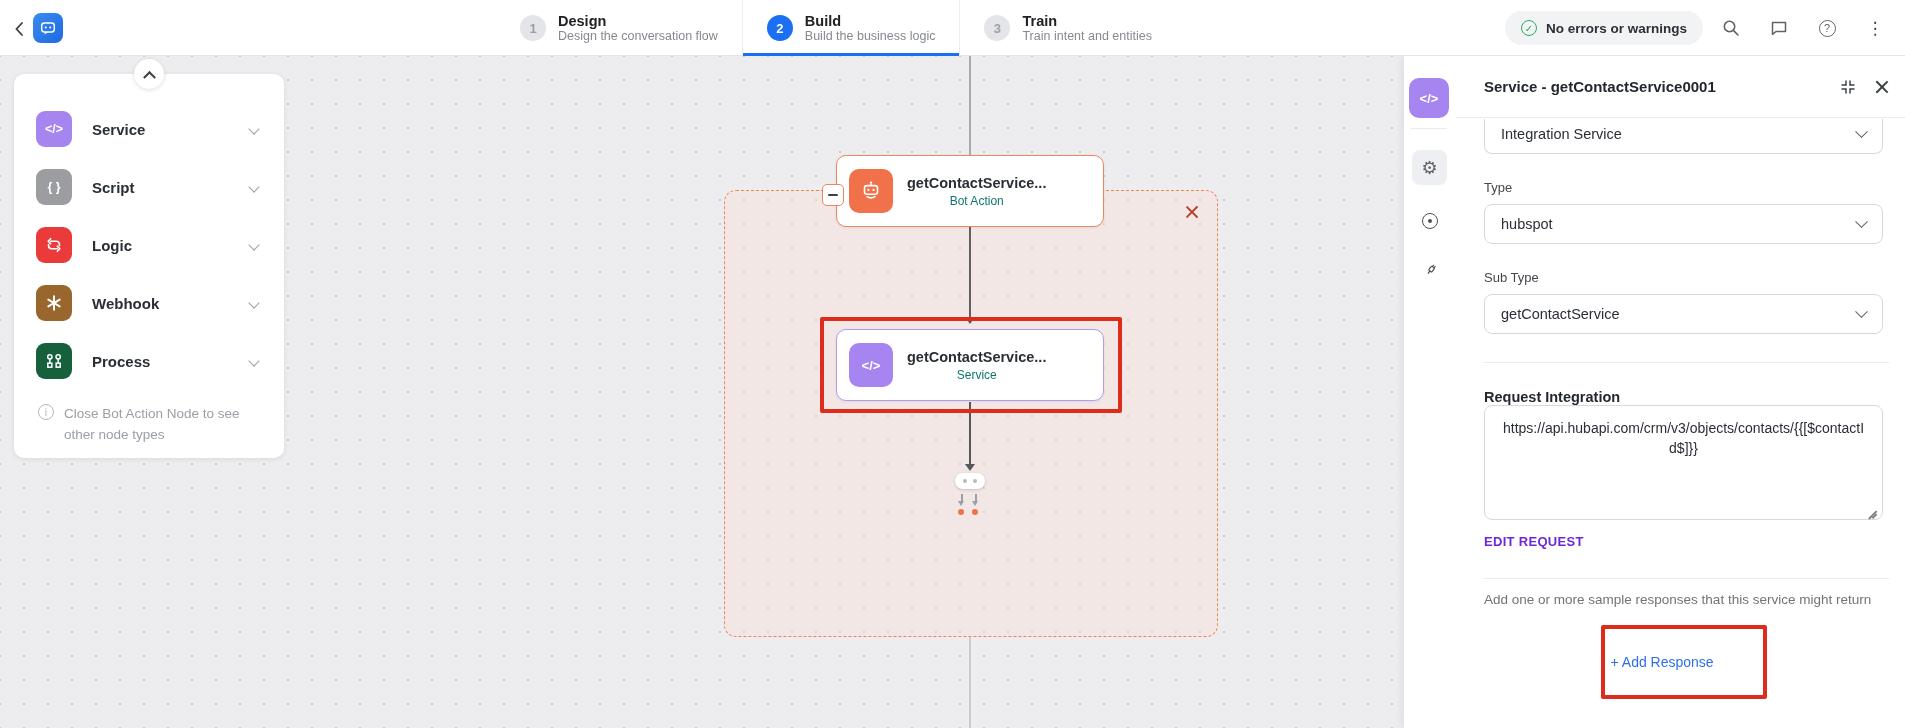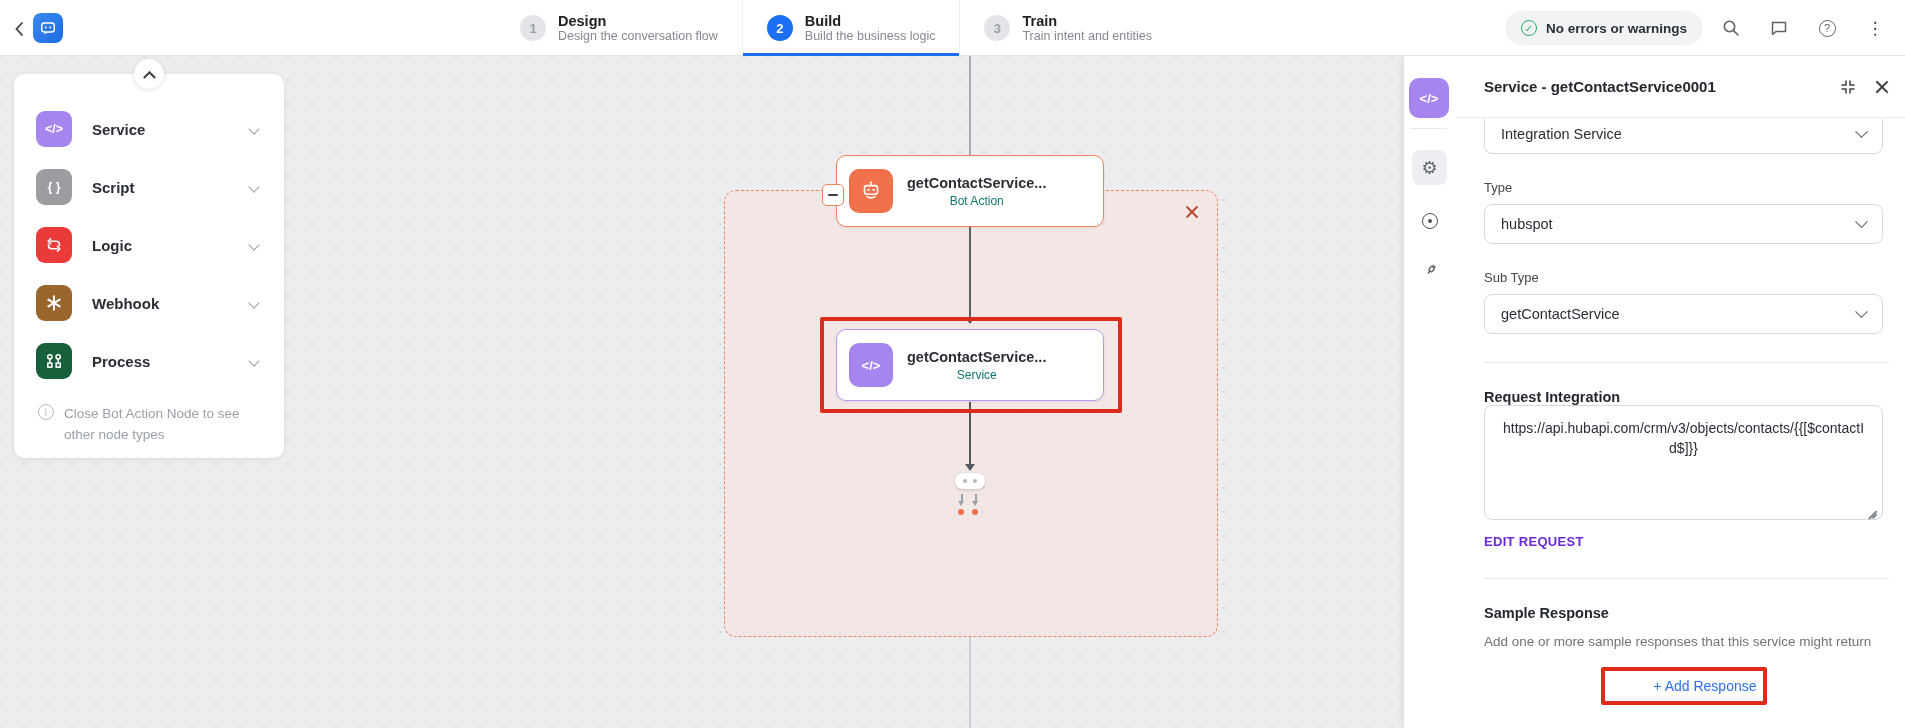--- a/index.html
+++ b/index.html
@@ -103,21 +103,21 @@
   .fld-label { font-size:13px; color:#44474c; margin:26px 0 9px; }
   .panel-divider { height:1px; background:#e8eaec; margin:28px -6px 0 0; }
   .sect-title { font-size:14.5px; font-weight:bold; color:#23272e; margin-top:26px; }
   .req-box { position:relative; height:115px; border:1px solid #d6d9dd; border-radius:8px; padding:12px 16px; font-size:14px; color:#2a2e35; line-height:1.45; word-break:break-all; cursor:text;text-align:center; }
   .resize-handle { position:absolute; right:5px; bottom:5px; width:10px; height:10px; }
   .resize-handle::before { content:""; position:absolute; right:0; bottom:3px; width:11px; height:1.5px; background:#7d8288; transform:rotate(-45deg); transform-origin:right bottom; }
   .resize-handle::after { content:""; position:absolute; right:0; bottom:0; width:6px; height:1.5px; background:#7d8288; transform:rotate(-45deg); transform-origin:right bottom; }
   .link-btn { display:inline-block; margin-top:14px; font-size:13px; font-weight:bold; color:#6d28d9; letter-spacing:.3px; cursor:pointer; }
   .sect-desc { font-size:13.5px; color:#737373; line-height:1.65; margin-top:10px; max-width:410px; }
   .add-response-wrap { margin:14px auto 0; width:166px; }
-  .add-response-annot { border:4px solid #dd2b1c; border-radius:2px; padding:5px 0; display:flex; justify-content:flex-end; }
+  .add-response-annot { border:4px solid #dd2b1c; border-radius:2px; padding:23px 0; display:flex; justify-content:flex-start; }
   .add-response { font-size:14px; color:#2f6fed; cursor:pointer; padding:2px 6px; }
 
   svg { display:block; }
 </style>
 </head>
 <body>
 
 <div class="stage">
 
   <div class="topbar">
@@ -358,21 +358,20 @@
 
       <div class="sect-title">Request Integration</div>
       <div class="req-box">
         <span>https://api.hubapi.com/crm/v3/objects/contacts/{{[$contactId$]}}</span>
         <span class="resize-handle"></span>
       </div>
       <span class="link-btn">EDIT REQUEST</span>
 
       <div class="panel-divider"></div>
 
-      <div class="sect-title">Sample Response</div>
       <div class="sect-desc">Add one or more sample responses that this service might return</div>
 
       <div class="add-response-wrap">
         <div class="add-response-annot">
           <span class="add-response">+ Add Response</span>
         </div>
       </div>
     </div>
   </div>
 

